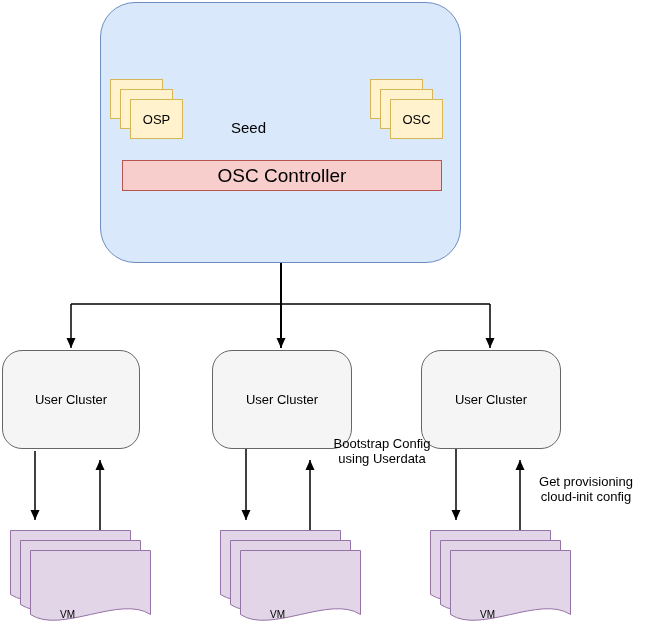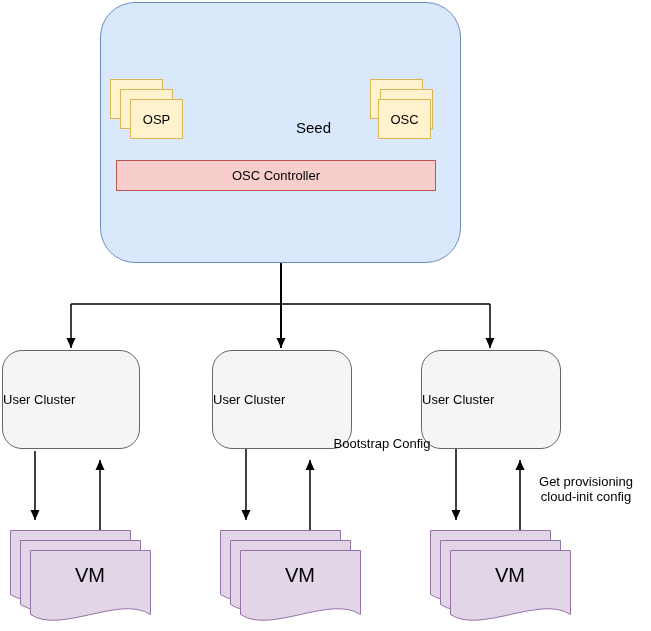--- a/index.html
+++ b/index.html
@@ -29,53 +29,53 @@
   .arrowhead{fill:var(--connector);}
 
   .seed-box{
     left:100px;top:2px;width:361px;height:261px;
     background:var(--seed-fill);
     border:1px solid var(--seed-stroke);
     border-radius:35px;
   }
   .seed-label{
     left:231px;top:119px;width:100px;
-    text-align:right;font-size:15px;line-height:18px;
+    text-align:left;font-size:15px;line-height:18px;
   }
   .module{
     width:53px;height:40px;
     background:var(--module-fill);
     border:1px solid var(--module-stroke);
     display:flex;align-items:center;justify-content:center;
     font-size:13px;
   }
   .controller{
-    left:116px;width:320px;
+    left:122px;width:320px;
     background:var(--controller-fill);
     border:1px solid var(--controller-stroke);
     display:flex;align-items:center;justify-content:center;
-    font-size:13px;
+    font-size:19px;
   }
   .cluster{
     top:350px;width:140px;height:99px;
     background:var(--cluster-fill);
     border:1px solid var(--cluster-stroke);
     border-radius:20px;
-    display:flex;align-items:center;justify-content:flex-start;
+    display:flex;align-items:center;justify-content:center;
     font-size:13px;
   }
   .vm-svg{overflow:visible;}
   .doc{
     fill:var(--vm-fill);
     stroke:var(--vm-stroke);
     stroke-width:1;
   }
   .vm-label{
-    width:60px;text-align:center;
-    font-size:20px;line-height:16px;
+    width:60px;
+    font-size:10px;line-height:16px;margin-top:40px;
   }
   .annot{
     text-align:center;
     font-size:13px;line-height:15px;
   }
 </style>
 </head>
 <body>
 
 <div class="canvas">
@@ -102,21 +102,21 @@
   <div class="abs seed-label">Seed</div>
 
   <div class="abs module" style="left:110px;top:79px"></div>
   <div class="abs module" style="left:120px;top:89px"></div>
   <div class="abs module" style="left:130px;top:99px">
     <span>OSP</span>
   </div>
 
   <div class="abs module" style="left:370px;top:79px"></div>
   <div class="abs module" style="left:380px;top:89px"></div>
-  <div class="abs module" style="left:378px;top:99px">
+  <div class="abs module" style="left:390px;top:99px">
     <span>OSC</span>
   </div>
 
   <div class="abs controller" style="top:160px;height:31px">
     <span>OSC Controller</span>
   </div>
 
   <div class="abs cluster" style="left:2px;width:138px">
     <span>User Cluster</span>
   </div>
@@ -143,19 +143,20 @@
 
   <svg class="abs vm-svg" style="left:430px;top:530px" width="142" height="101" viewBox="0 0 142 101">
     <path class="doc" transform="translate(0.5,0.5)" d="M0,0 L120,0 L120,64 C90,44 30,84 0,64 Z"></path>
     <path class="doc" transform="translate(10.5,10.5)" d="M0,0 L120,0 L120,64 C90,44 30,84 0,64 Z"></path>
     <path class="doc" transform="translate(20.5,20.5)" d="M0,0 L120,0 L120,64 C90,44 30,84 0,64 Z"></path>
   </svg>
   <div class="abs vm-label" style="left:480px;top:567px">VM</div>
 
   <div class="abs annot" style="left:312px;top:436px;width:140px">
     <div>Bootstrap Config</div>
+    <div>using Userdata</div>
   </div>
   <div class="abs annot" style="left:516px;top:474px;width:140px">
     <div>Get provisioning</div>
     <div>cloud-init config</div>
   </div>
 
 </div>
 
 </body></html>

